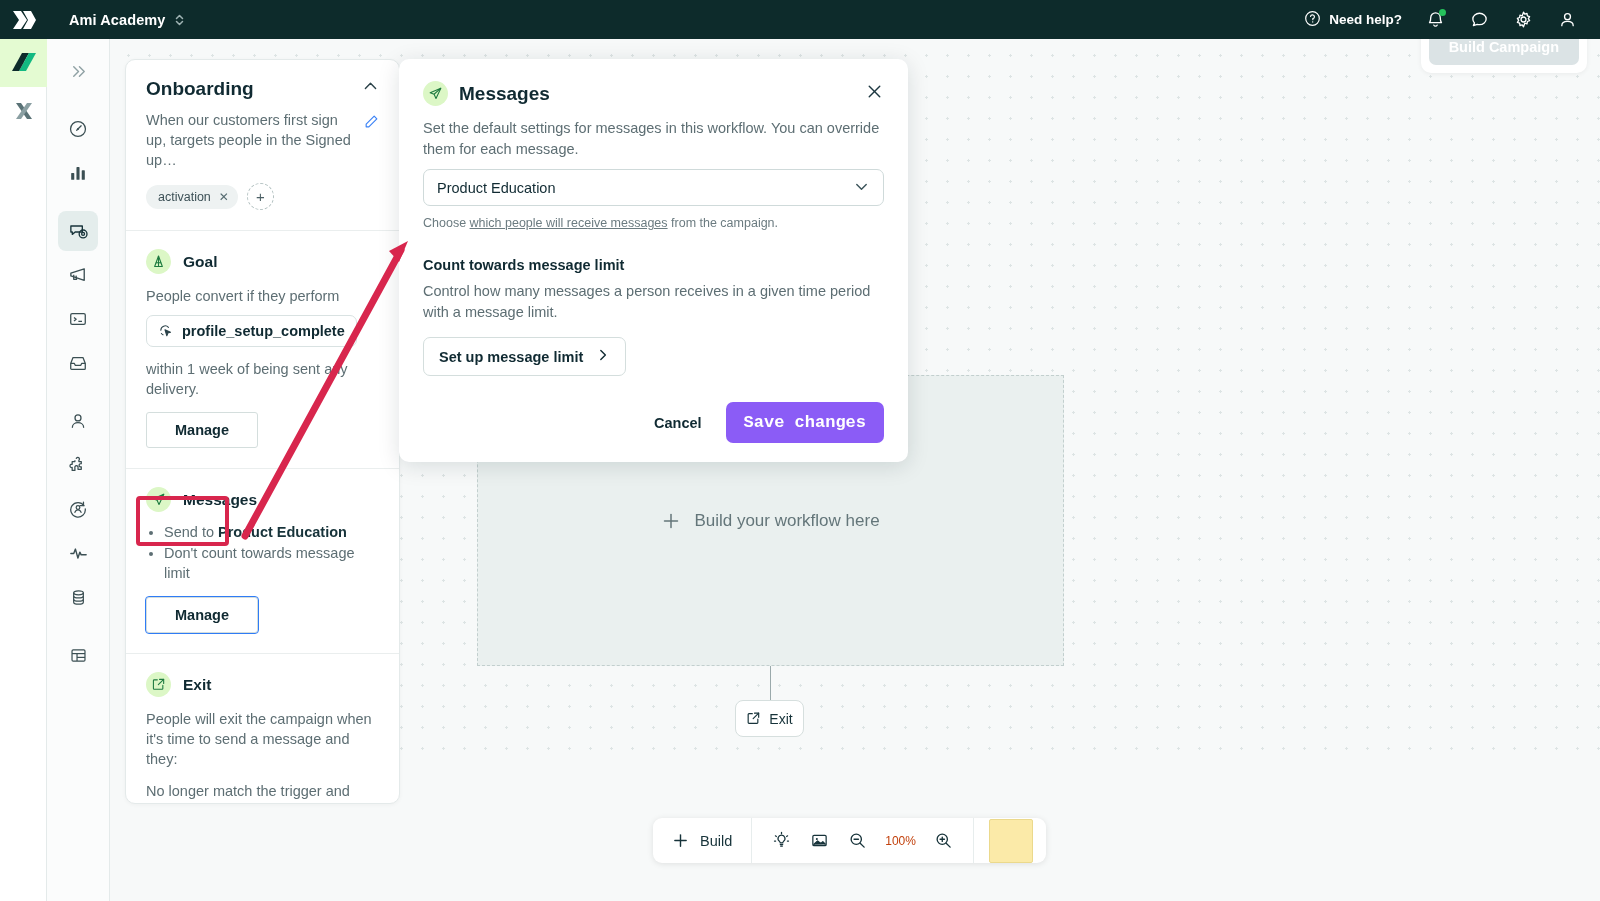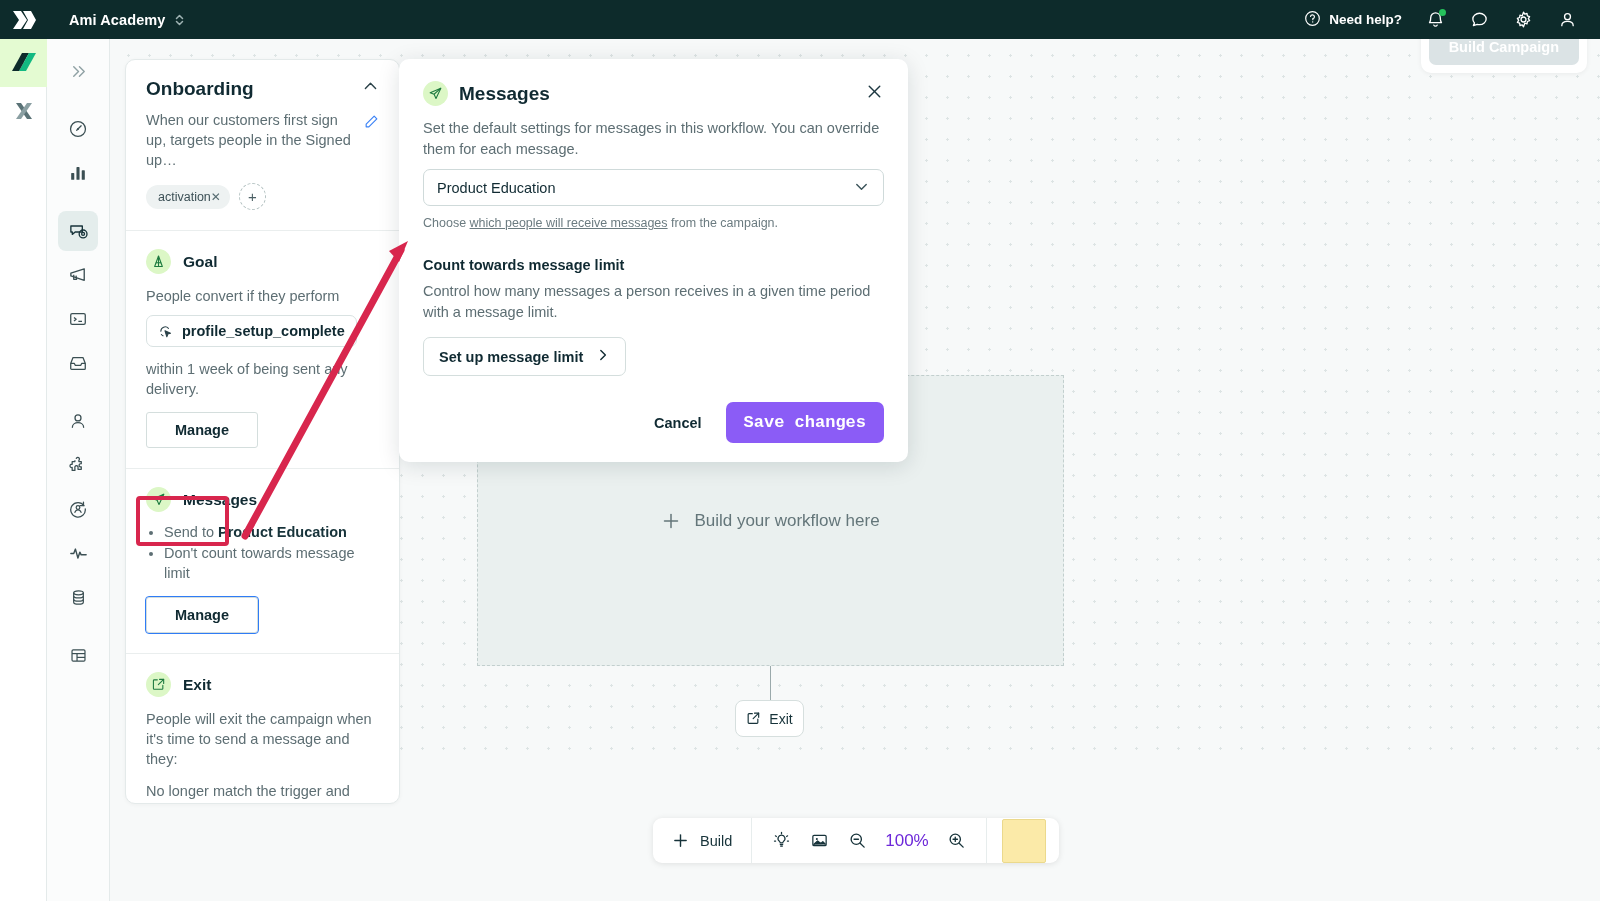--- a/index.html
+++ b/index.html
@@ -98,36 +98,36 @@
   }
   .sp-section { padding: 18px 20px 20px 20px; border-bottom: 1px solid #eaeeee; }
   .sp-head { display: flex; align-items: flex-start; justify-content: space-between; }
   .sp-title { font-size: 19px; font-weight: bold; color: #102a32; }
   .sp-desc { color: #5d6e73; font-size: 14.5px; line-height: 20px; margin-top: 10px; max-width: 205px; }
   .sp-desc-row { display: flex; align-items: flex-start; justify-content: space-between; }
   .pencil { margin-top: 14px; }
   .tag-row { display: flex; align-items: center; gap: 9px; margin-top: 13px; }
   .tag {
     background: #eef2f2; color: #3c5056; border-radius: 999px; font-size: 12.5px;
-    padding: 5px 9px 5px 12px; display: flex; align-items: center; 
+    padding: 5px 9px 5px 12px; display: flex; align-items: center; gap: 8px;
   }
   .tag-x { color: #556b70; font-size: 12px; }
   .tag-add {
     width: 27px; height: 27px; border-radius: 50%; border: 1px dashed #b4c2c2;
     display: flex; align-items: center; justify-content: center; color: #4c6065; font-size: 15px;
   }
   .sec-head { display: flex; align-items: center; gap: 12px; }
   .sec-icon {
     width: 25px; height: 25px; border-radius: 50%; background: #dcf7c6;
     display: flex; align-items: center; justify-content: center;
   }
   .sec-title { font-size: 15.5px; font-weight: bold; color: #102a32; }
   .sec-text { color: #5d6e73; font-size: 14.5px; line-height: 20px; margin-top: 12px; }
   .event-chip {
-    display: inline-flex; align-items: flex-end; gap: 9px; border: 1px solid #d9e2e2;
+    display: inline-flex; align-items: flex-start; gap: 9px; border: 1px solid #d9e2e2;
     border-radius: 7px; padding: 7px 11px; margin-top: 9px;
     font-size: 14.5px; font-weight: bold; color: #102a32;
   }
   .btn-manage {
     background: #fff; border: 1px solid #d4dedd; border-radius: 3px;
     padding: 9px 28px; font-size: 14.5px; font-weight: bold; color: #102a32;
     margin-top: 13px; font-family: "Liberation Sans", sans-serif;
   }
   .bullets { margin-top: 10px; padding-left: 18px; color: #5d6e73; font-size: 14.5px; line-height: 20px; }
   .bullets li { margin-bottom: 1px; }
@@ -179,21 +179,21 @@
   
   .toolbar {
     position: absolute; left: 653px; top: 818px; height: 45px;
     background: #fff; border-radius: 9px; display: flex; align-items: center;
     box-shadow: 0 1px 6px rgba(0,0,0,.10); z-index: 45;
   }
   .tb-build { display: flex; align-items: center; gap: 11px; padding: 0 19px; height: 45px; color: #17333a; font-size: 14.5px; }
   .tb-sep { width: 1px; height: 45px; background: #e7eded; }
   .tb-group { display: flex; align-items: center; gap: 6px; padding: 0 13px; }
   .tb-ico { width: 32px; height: 32px; display: flex; align-items: center; justify-content: center; color: #17333a; }
-  .tb-zoom { font-size: 17px; color: #6d28d9; padding: 0 6px; }
+  .tb-zoom { font-size: 12px; color: #c2410c; padding: 0 6px; }
   .sticky {
     width: 44px; height: 44px; background: #fbeaa8; border: 1px solid #ebd98c;
     border-radius: 2px; margin-left: 2px;
   }
 
   
   .arrow-svg { position: absolute; left: 0; top: 0; width: 1600px; height: 901px; z-index: 75; pointer-events: none; }
 </style>
 </head>
 <body>

